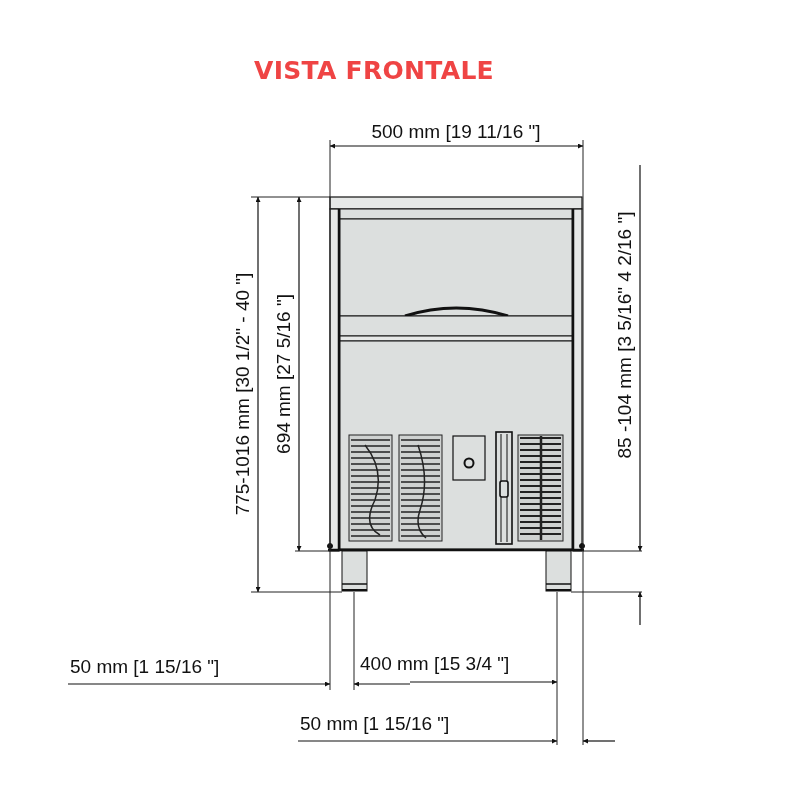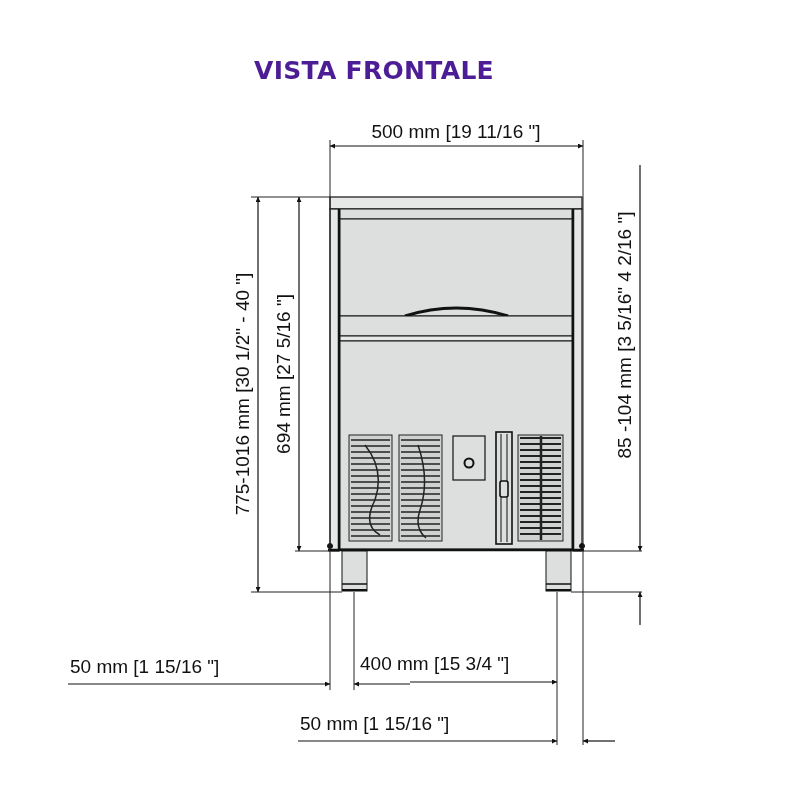--- a/index.html
+++ b/index.html
@@ -1,17 +1,17 @@
 <!DOCTYPE html>
 <html><head>
   <meta charset="utf-8">
   <style>
     html, body { margin:0; padding:0; background:#ffffff; }
     body { width:800px; height:800px; position:relative; overflow:hidden; font-family:"Liberation Sans", sans-serif; }
-    .title { position:absolute; left:0; top:56px; width:748px; text-align:center; font-family:"DejaVu Sans", sans-serif; font-weight:bold; font-size:25px; color:#4c1d95; letter-spacing:0.3px; }
+    .title { position:absolute; left:0; top:56px; width:748px; text-align:center; font-family:"DejaVu Sans", sans-serif; font-weight:bold; font-size:25px; color:#ef4444; letter-spacing:0.3px; }
     svg { position:absolute; left:0; top:0; }
     .dim { font-family:"Liberation Sans", sans-serif; font-size:19px; fill:#111; }
   </style>
 </head>
 <body>
 
 <div class="title">VISTA FRONTALE</div>
 
 <svg width="800" height="800" viewBox="0 0 800 800">
   <defs>

